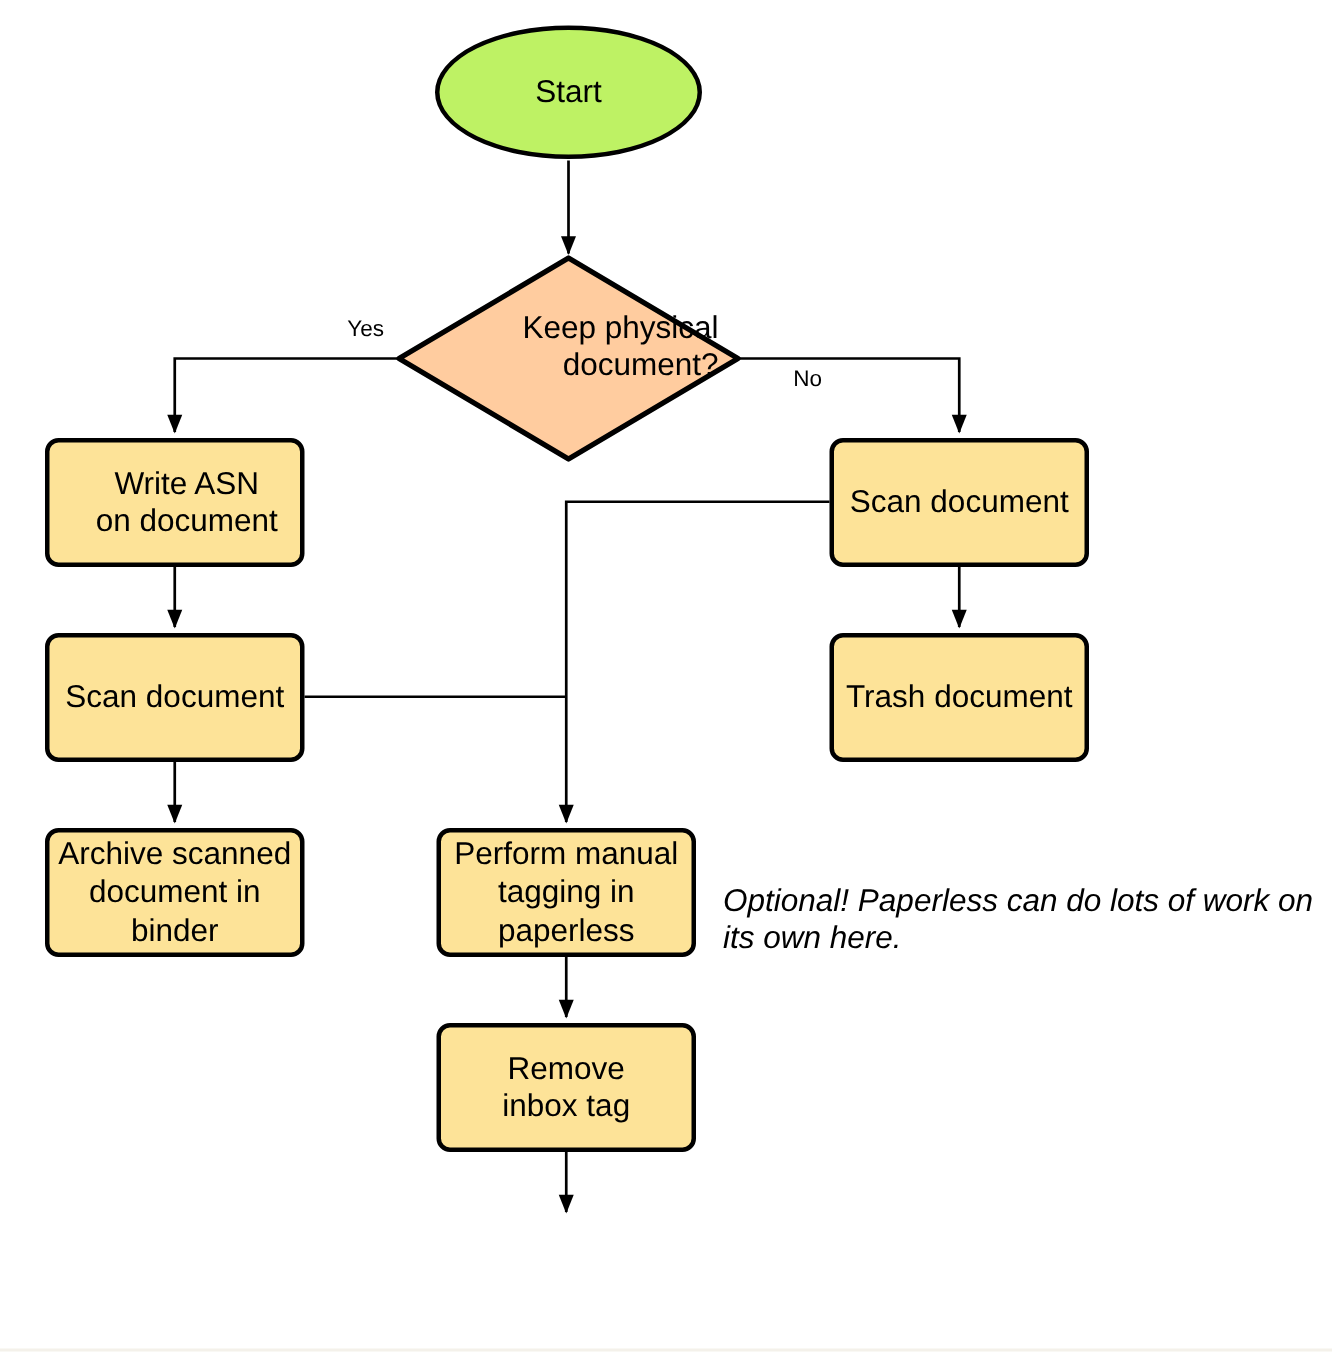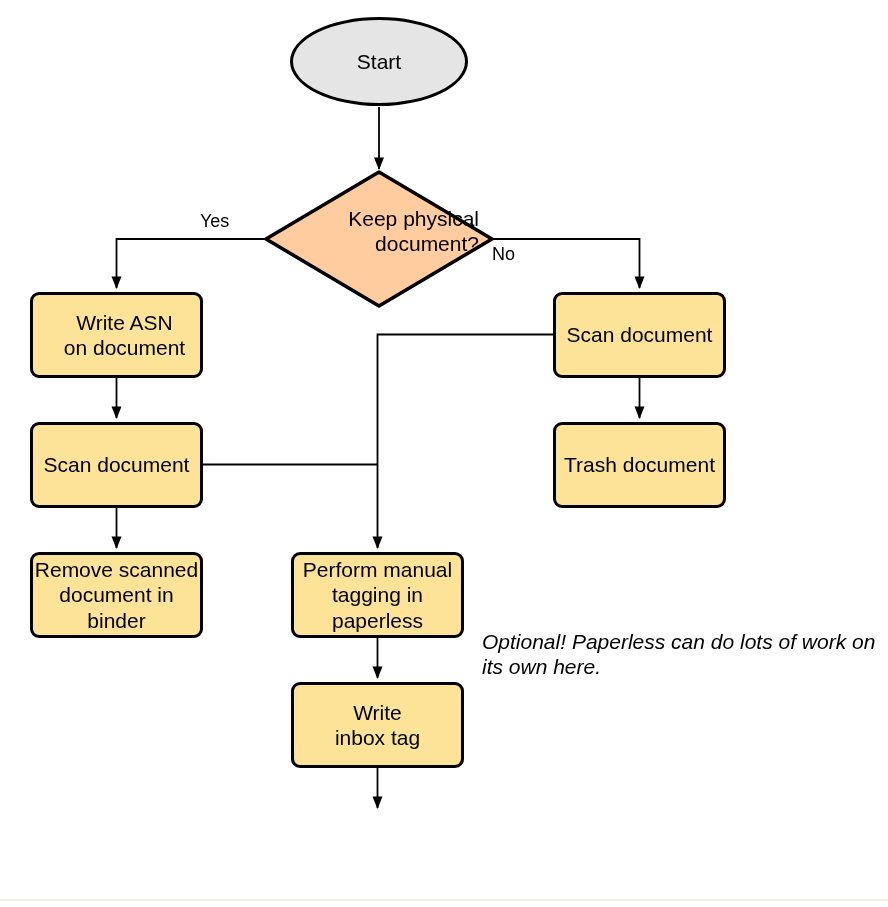--- a/index.html
+++ b/index.html
@@ -28,51 +28,50 @@
   .process {
     width: 173px;
     height: 86px;
     background: #fde398;
     border: 3px solid #000;
     border-radius: 9px;
   }
   .terminal {
     width: 178px;
     height: 89px;
-    background: #e5e5e5;
+    background: #bef264;
     border: 3px solid #000;
     border-radius: 50%;
   }
   .decision-label {
     position: absolute;
     left: 279px;
     top: 206px;
     width: 200px;
     text-align: right;
     font-size: 21px;
     line-height: 1.2;
     white-space: pre-line;
   }
   .edge-label {
     position: absolute;
     width: 56px;
-    text-align: left;
-    font-size: 18px;
+    text-align: right;
+    font-size: 15px;
   }
   #yes-label { left: 200px; top: 211px; }
   #no-label  { left: 492px; top: 211px; margin-top: 33px; }
   .annotation {
     position: absolute;
     left: 482px;
     top: 589px;
     width: 404px;
     font-style: italic;
     font-size: 21px;
     line-height: 1.18;
-    margin-top: 41px;
   }
   .bottom-line {
     position: absolute;
     left: 0;
     top: 899px;
     width: 888px;
     height: 2px;
     background: #f4f1ea;
   }
   
@@ -125,41 +124,41 @@
   <div class="node process" id="write-asn-node">
     <span>Write ASN
 on document</span>
   </div>
 
   <div class="node process" id="scan-left-node">
     <span>Scan document</span>
   </div>
 
   <div class="node process" id="archive-node">
-    <span>Remove scanned
+    <span>Archive scanned
 document in
 binder</span>
   </div>
 
   <div class="node process" id="scan-right-node">
     <span>Scan document</span>
   </div>
 
   <div class="node process" id="tagging-node">
     <span>Perform manual
 tagging in
 paperless</span>
   </div>
 
   <div class="node process" id="trash-node">
     <span>Trash document</span>
   </div>
 
   <div class="node process" id="remove-inbox-node">
-    <span>Write
+    <span>Remove
 inbox tag</span>
   </div>
 
 
   <div class="annotation">Optional! Paperless can do lots of work on its own here.</div>
 
   <div class="bottom-line"></div>
 
 </div>
 

